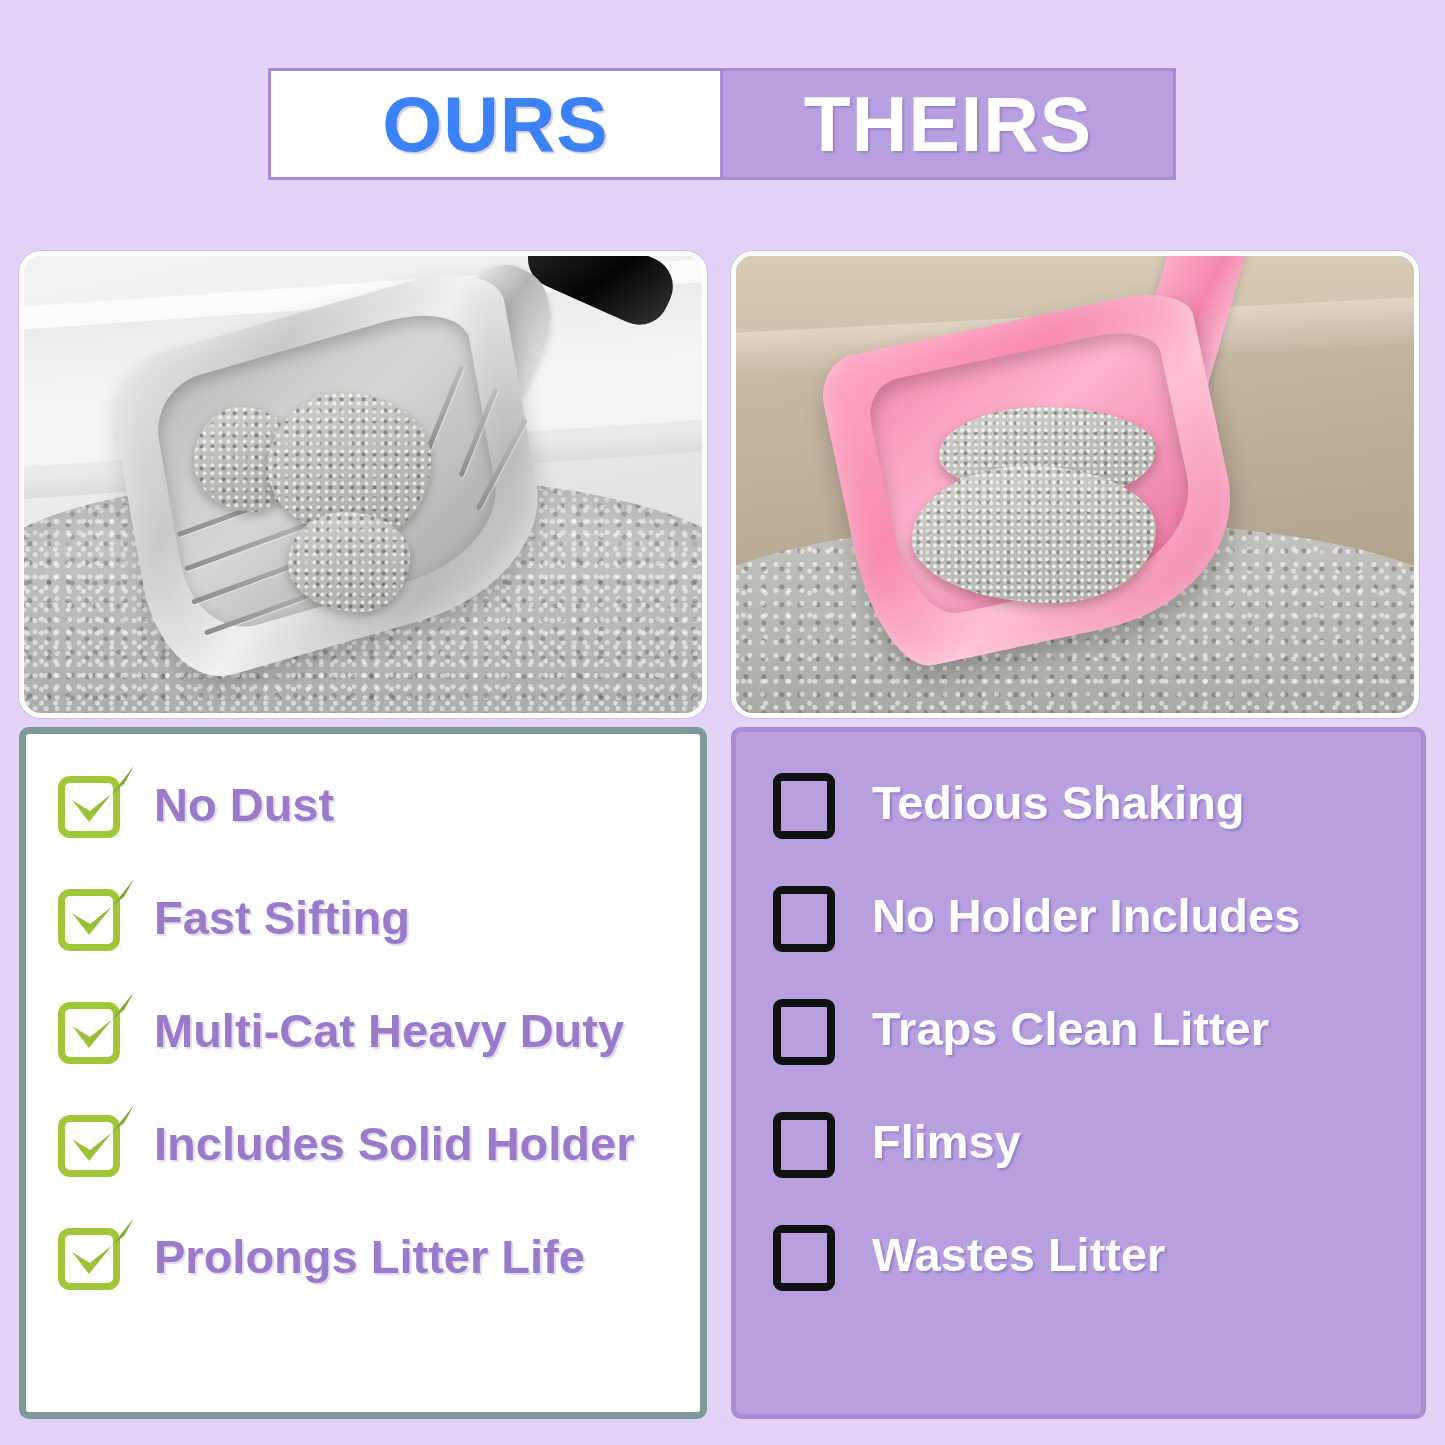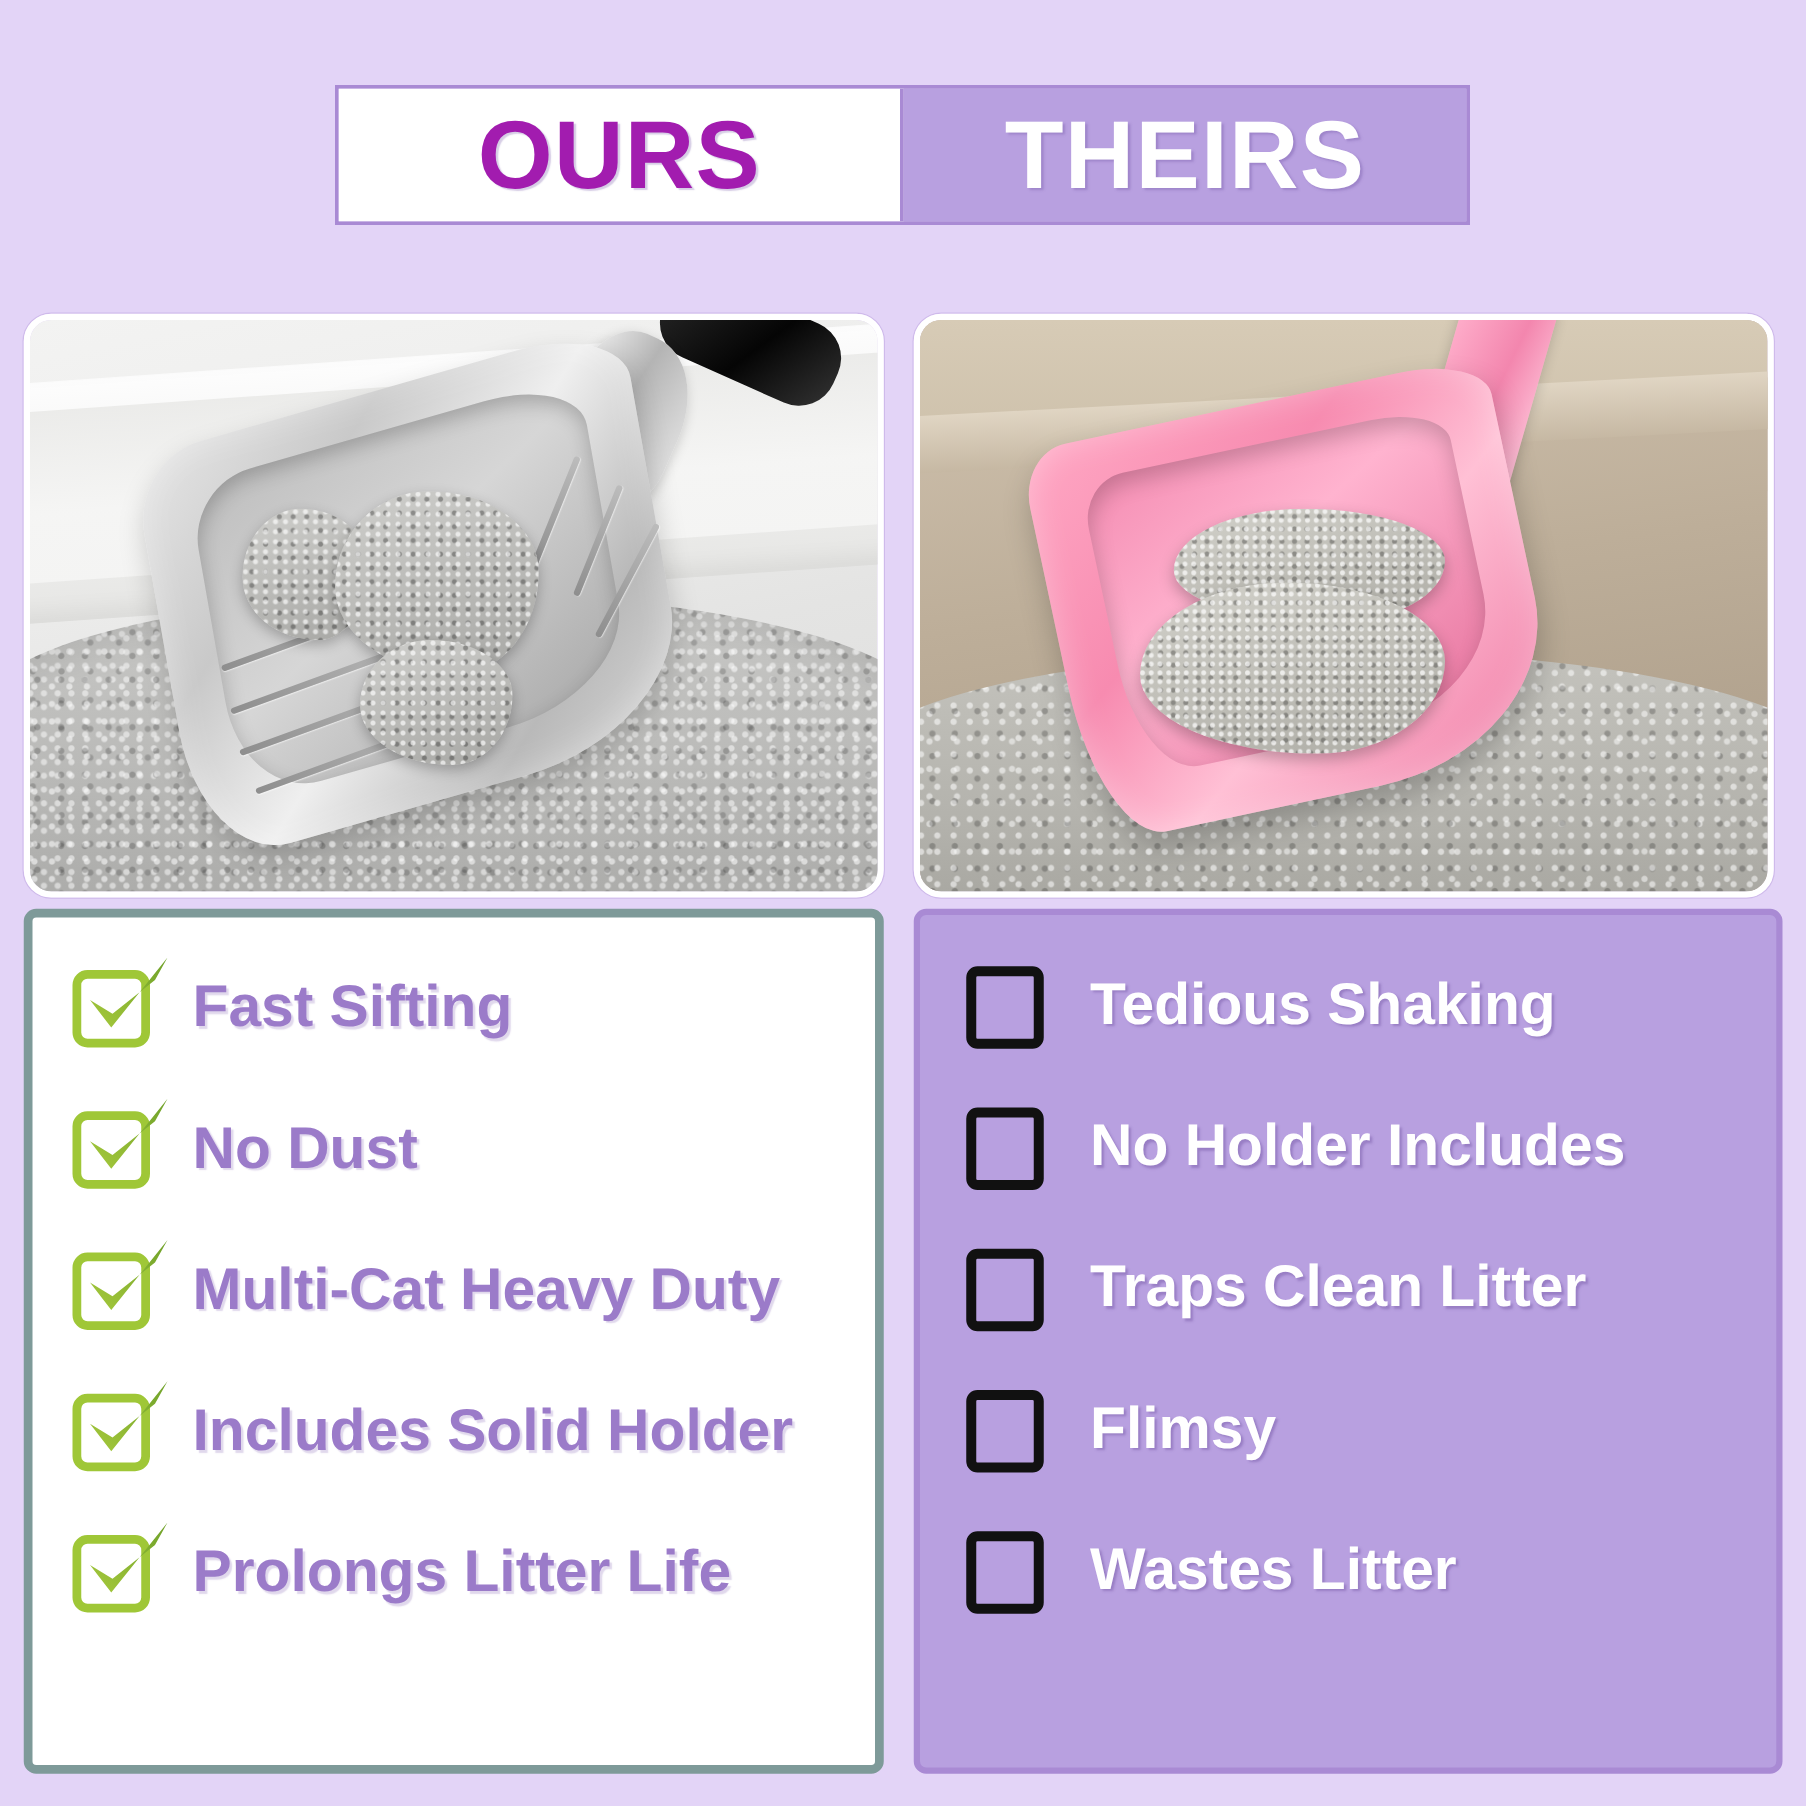--- a/index.html
+++ b/index.html
@@ -43,21 +43,21 @@
     background: #b8a0e0;
   }
   .header-label {
     font-size: 77px;
     font-weight: bold;
     letter-spacing: 1px;
     line-height: 1;
     font-family: "Liberation Sans", sans-serif;
   }
   .header-ours .header-label {
-    color: #a21caf;
+    color: #3b82f6;
     text-shadow: 2px 2px 1px rgba(120,90,170,0.30);
   }
   .header-theirs .header-label {
     color: #ffffff;
     text-shadow: 2px 2px 2px rgba(110,80,160,0.35);
     text-align: right;
   }
 
   
   .photo {
@@ -378,49 +378,49 @@
     </div>
   </div>
 
   <div class="panel panel-ours">
     <div class="rows">
 
       <div class="row">
         <span class="icon-check">
           <span class="box"></span>
           <svg class="tick" viewBox="0 0 74 74" xmlns="http://www.w3.org/2000/svg">
-            <path d="M10 36 L27 58 L72 2 L62 20 L28 47 Z" fill="url(#cg1)"></path>
-          </svg>
-        </span>
-        <span class="row-label">Fast Sifting</span>
-      </div>
-
-      <div class="row">
-        <span class="icon-check">
-          <span class="box"></span>
-          <svg class="tick" viewBox="0 0 74 74" xmlns="http://www.w3.org/2000/svg">
             <defs>
                 <linearGradient id="cg1" x1="0" y1="1" x2="1" y2="0">
               <stop offset="0" stop-color="#a6c93c"></stop>
                   <stop offset="1" stop-color="#6fa12a"></stop>
             </linearGradient>
               </defs>
             <path d="M10 36 L27 58 L72 2 L62 20 L28 47 Z" fill="url(#cg1)"></path>
           </svg>
         </span>
         <span class="row-label">No Dust</span>
       </div>
 
       <div class="row">
         <span class="icon-check">
           <span class="box"></span>
           <svg class="tick" viewBox="0 0 74 74" xmlns="http://www.w3.org/2000/svg">
             <path d="M10 36 L27 58 L72 2 L62 20 L28 47 Z" fill="url(#cg1)"></path>
           </svg>
         </span>
+        <span class="row-label">Fast Sifting</span>
+      </div>
+
+      <div class="row">
+        <span class="icon-check">
+          <span class="box"></span>
+          <svg class="tick" viewBox="0 0 74 74" xmlns="http://www.w3.org/2000/svg">
+            <path d="M10 36 L27 58 L72 2 L62 20 L28 47 Z" fill="url(#cg1)"></path>
+          </svg>
+        </span>
         <span class="row-label">Multi-Cat Heavy Duty</span>
       </div>
 
       <div class="row">
         <span class="icon-check">
           <span class="box"></span>
           <svg class="tick" viewBox="0 0 74 74" xmlns="http://www.w3.org/2000/svg">
             <path d="M10 36 L27 58 L72 2 L62 20 L28 47 Z" fill="url(#cg1)"></path>
           </svg>
         </span>

